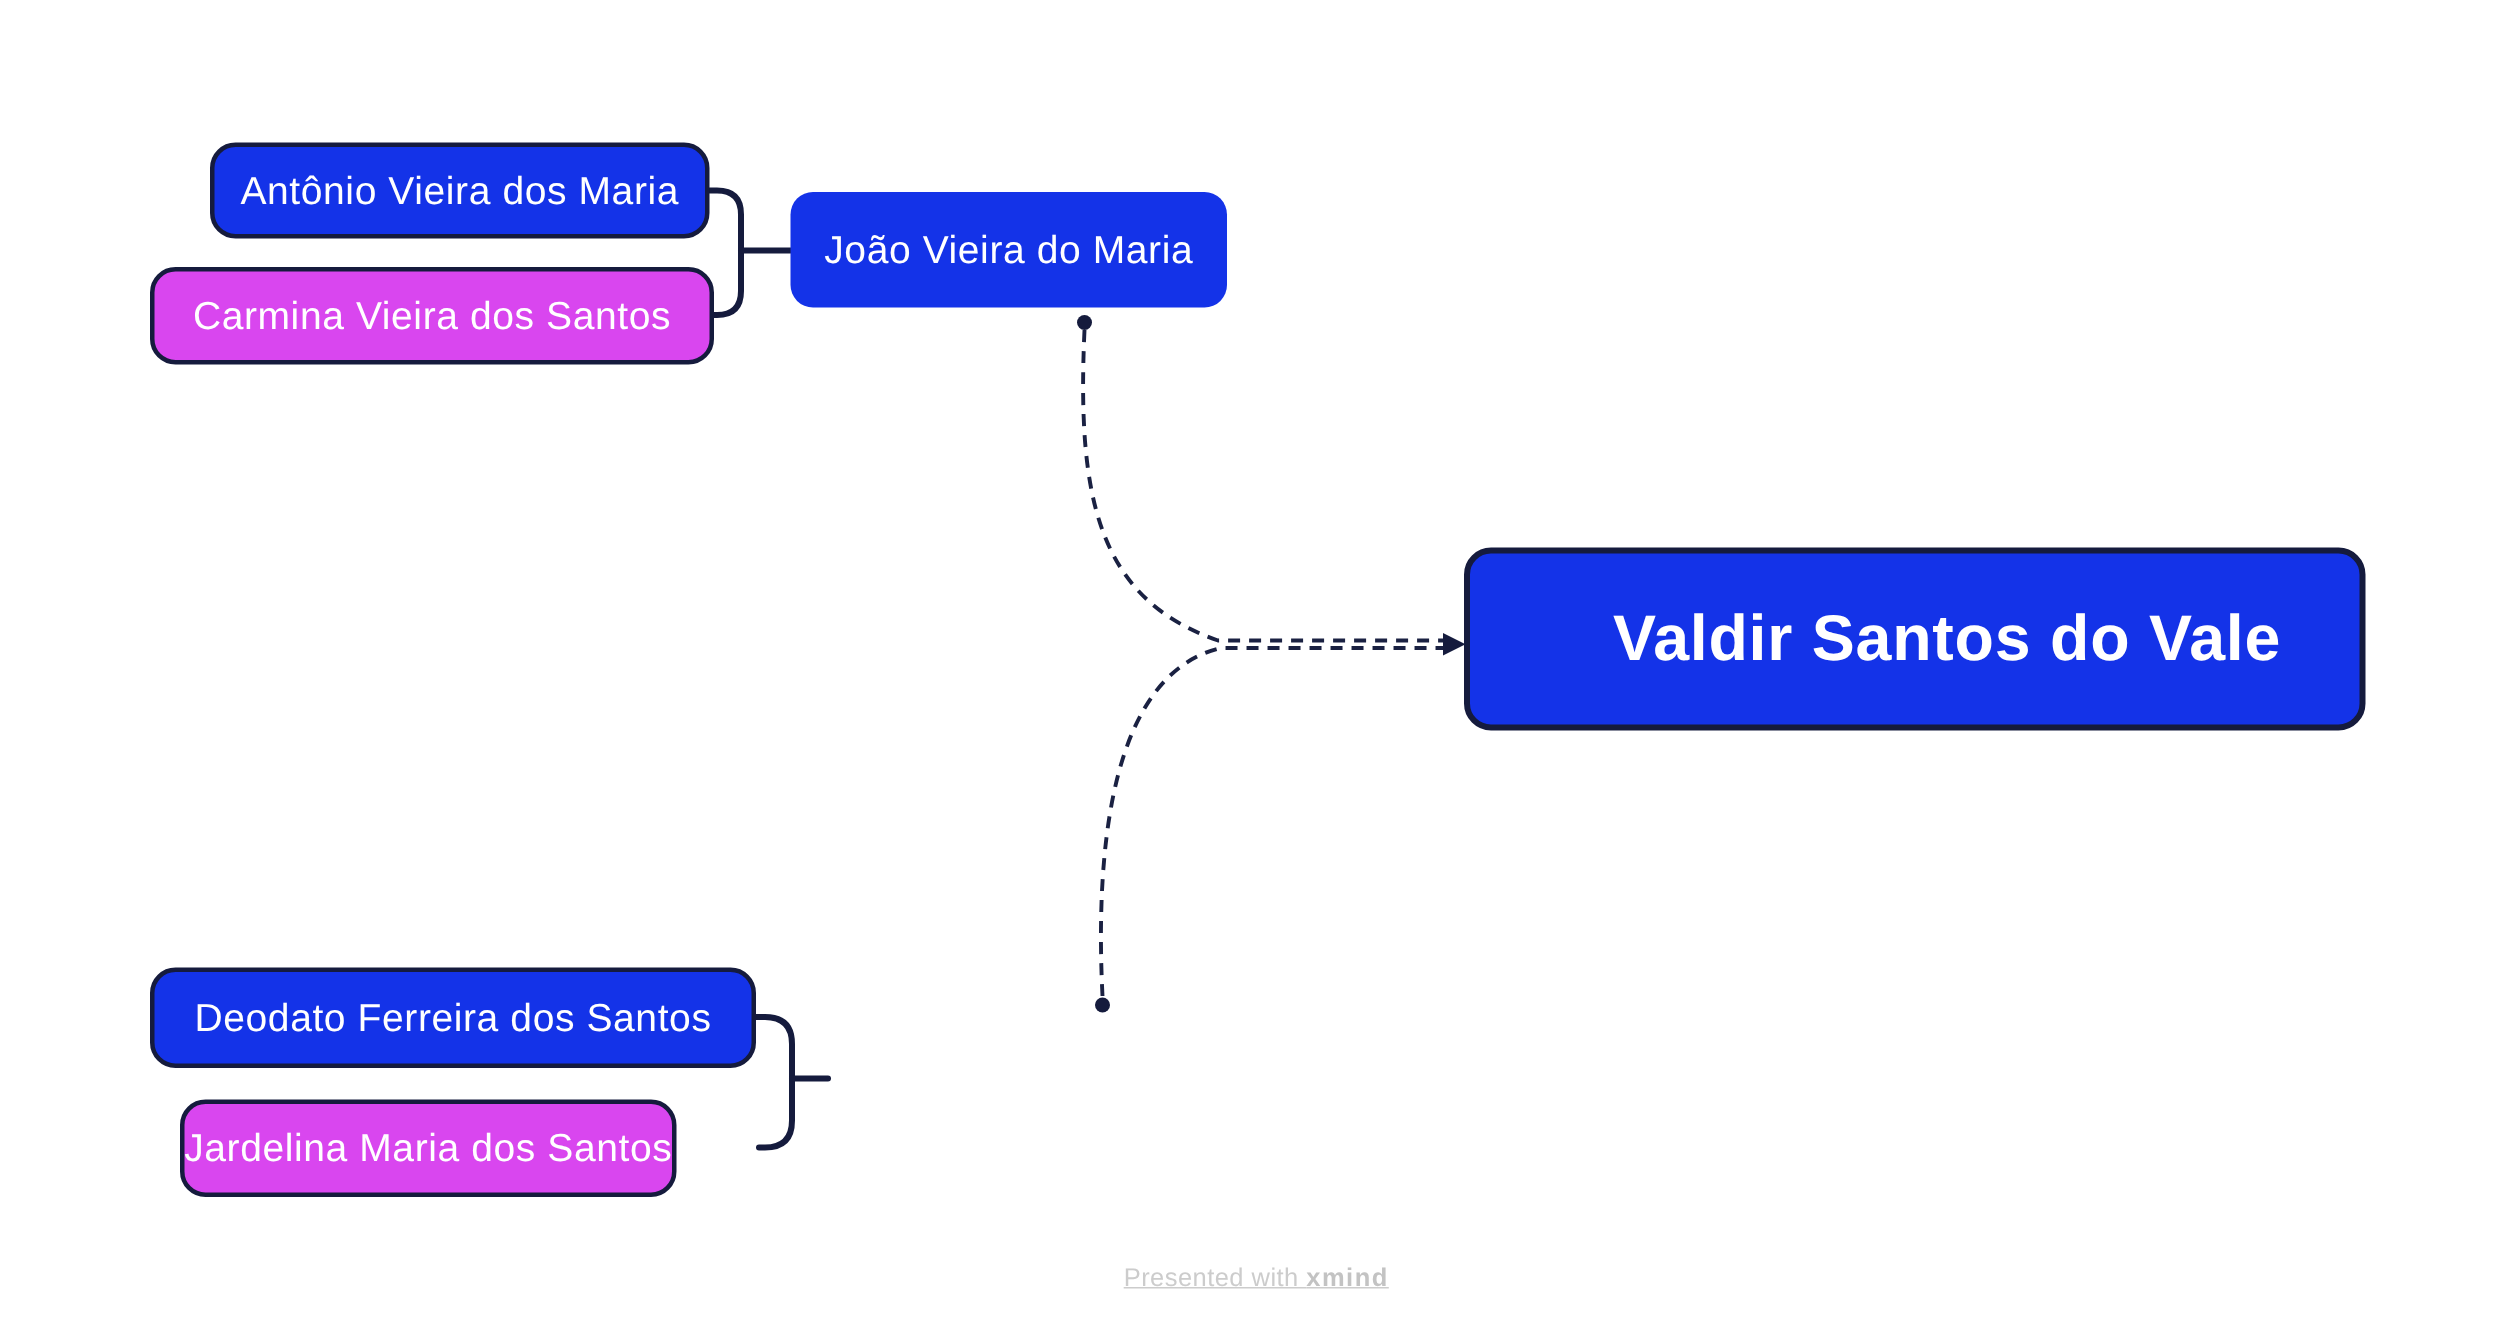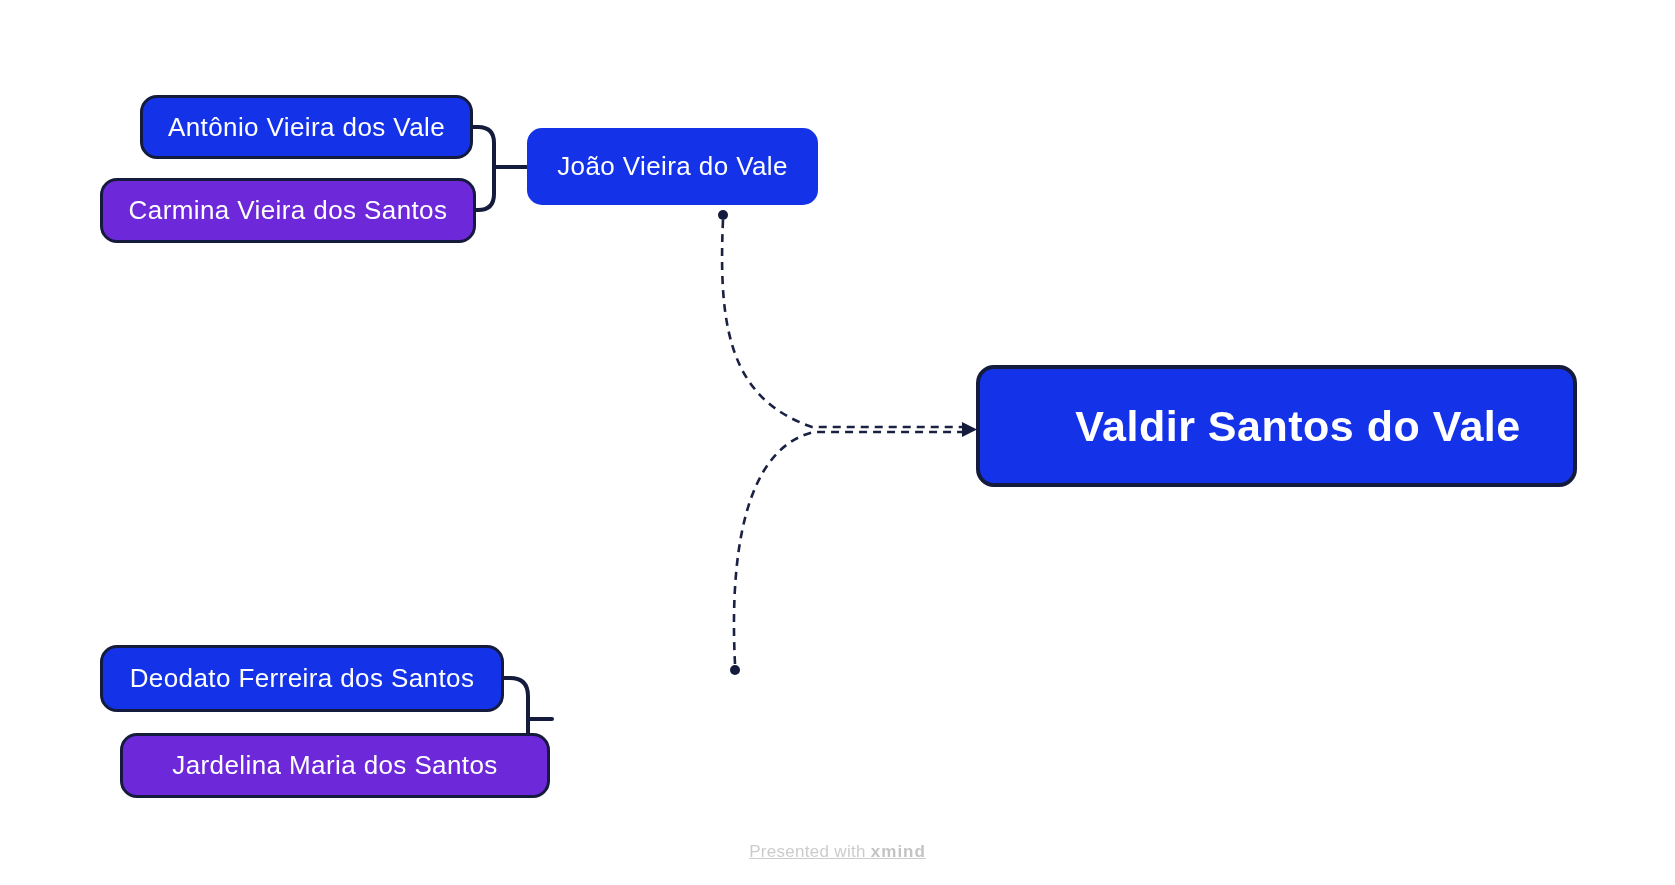--- a/index.html
+++ b/index.html
@@ -29,21 +29,21 @@
     display: flex;
     align-items: center;
     justify-content: center;
     box-sizing: border-box;
     color: #ffffff;
     white-space: nowrap;
     letter-spacing: 0.4px;
     cursor: default;
   }
   .blue    { background: #1433e8; }
-  .magenta { background: #6d28d9; }
+  .magenta { background: #d946ef; }
   .bordered { border: 3.5px solid #151b3d; }
   .small {
     border-radius: 17px;
     font-size: 26px;
   }
   .mid {
     border-radius: 15px;
     font-size: 26px;
   }
   .root {
@@ -97,36 +97,36 @@
 
     <g>
       <circle cx="735" cy="670" r="5" fill="#151b3d"></circle>
       <path d="M735,664 C730,565 741,449 814,432 L963,432" stroke="#1a2142" stroke-width="2.6" fill="none" stroke-dasharray="8 6"></path>
     </g>
 
     <polygon points="977,429.5 962,422 962,437" fill="#151b3d"></polygon>
   </svg>
 
   <div class="node blue bordered small" style="left:140px; top:95px; width:333px; height:64px;">
-    <span>Antônio Vieira dos Vale</span>
+    <span>Antônio Vieira dos Maria</span>
   </div>
 
   <div class="node magenta bordered small" style="left:100px; top:178px; width:376px; height:65px;">
     <span>Carmina Vieira dos Santos</span>
   </div>
 
   <div class="node blue mid" style="left:527px; top:128px; width:291px; height:77px;">
-    <span>João Vieira do Vale</span>
+    <span>João Vieira do Maria</span>
   </div>
 
   <div class="node blue bordered small" style="left:100px; top:645px; width:404px; height:67px;">
     <span>Deodato Ferreira dos Santos</span>
   </div>
 
-  <div class="node magenta bordered small" style="left:120px; top:733px; width:430px; height:65px;text-align:center;">
+  <div class="node magenta bordered small" style="left:120px; top:733px; width:331px; height:65px;text-align:center;">
     <span>Jardelina Maria dos Santos</span>
   </div>
 
 
   <div class="node blue bordered root" style="left:976px; top:365px; width:601px; height:122px;">
     <span>Valdir Santos do Vale</span>
   </div>
 
   <div class="watermark"><span>Presented with </span><span class="brand">xmind</span></div>
 

